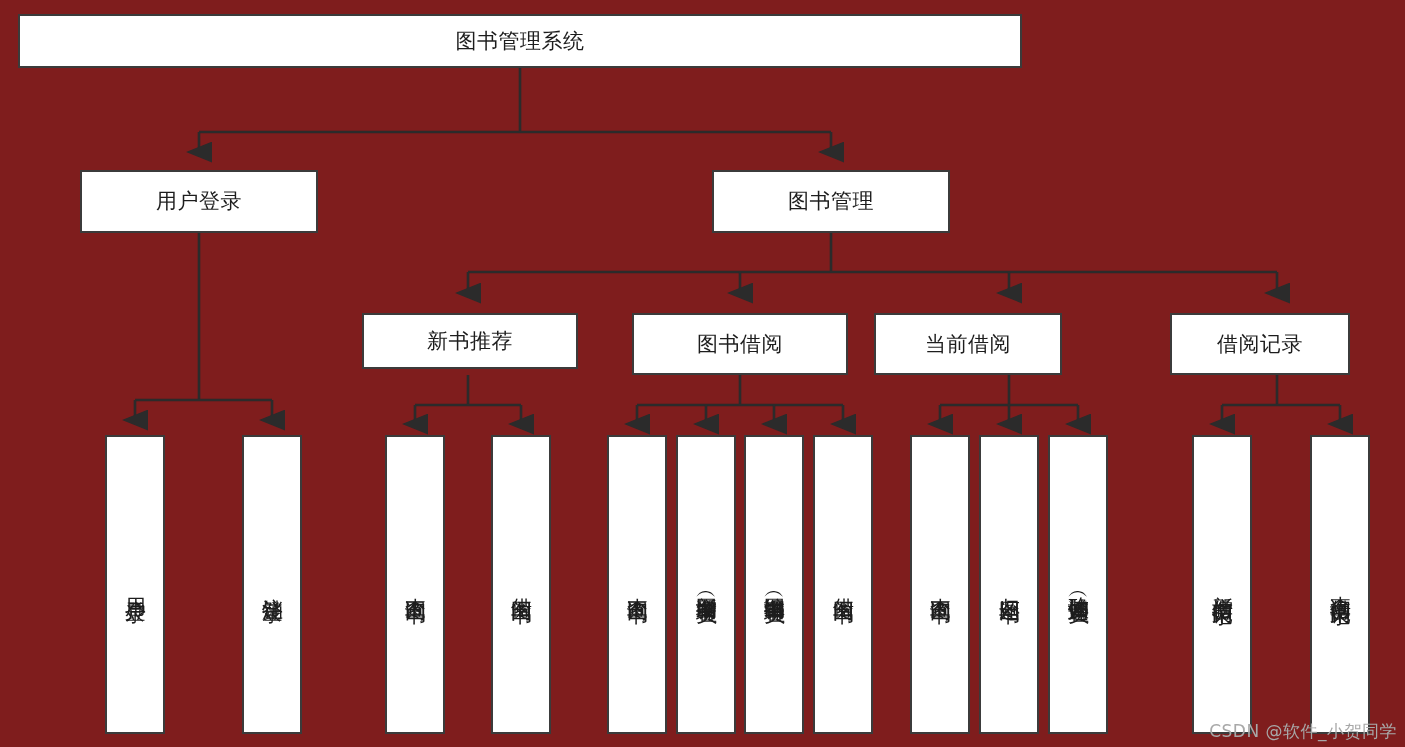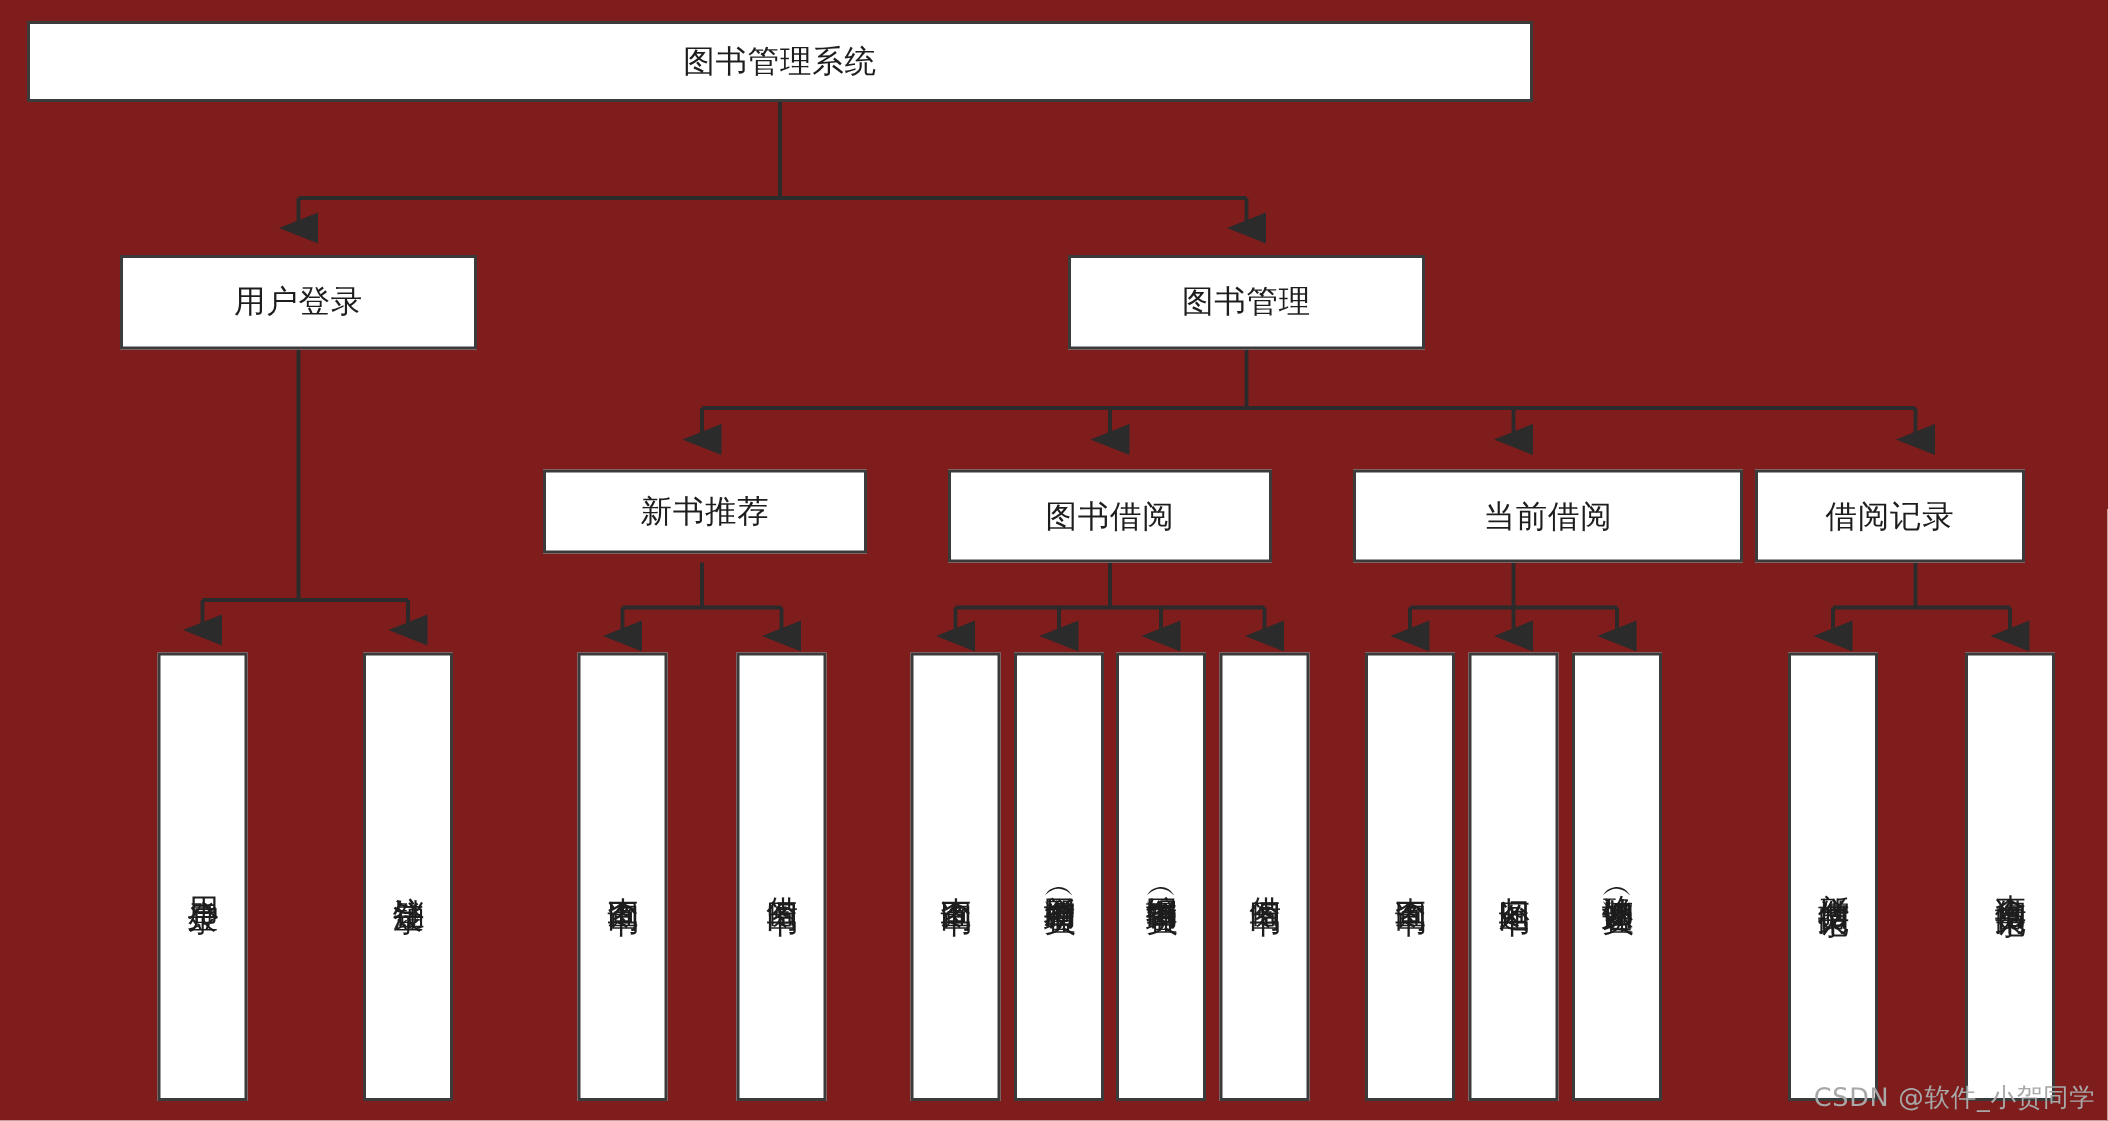--- a/index.html
+++ b/index.html
@@ -136,21 +136,21 @@
   <div class="node horizontal" style="left:712px; top:170px; width:238px; height:63px;">
     <span class="label">图书管理</span>
   </div>
 
   <div class="node horizontal" style="left:362px; top:313px; width:216px; height:56px;">
     <span class="label">新书推荐</span>
   </div>
   <div class="node horizontal" style="left:632px; top:313px; width:216px; height:62px;">
     <span class="label">图书借阅</span>
   </div>
-  <div class="node horizontal" style="left:902px; top:313px; width:260px; height:62px;">
+  <div class="node horizontal" style="left:874px; top:313px; width:188px; height:62px;">
     <span class="label">当前借阅</span>
   </div>
   <div class="node horizontal" style="left:1170px; top:313px; width:180px; height:62px;">
     <span class="label">借阅记录</span>
   </div>
 
   <div class="node vertical" style="left:105px; top:435px; width:60px; height:299px;">
     <span class="label">用户登录</span>
   </div>
   <div class="node vertical" style="left:242px; top:435px; width:60px; height:299px;">

